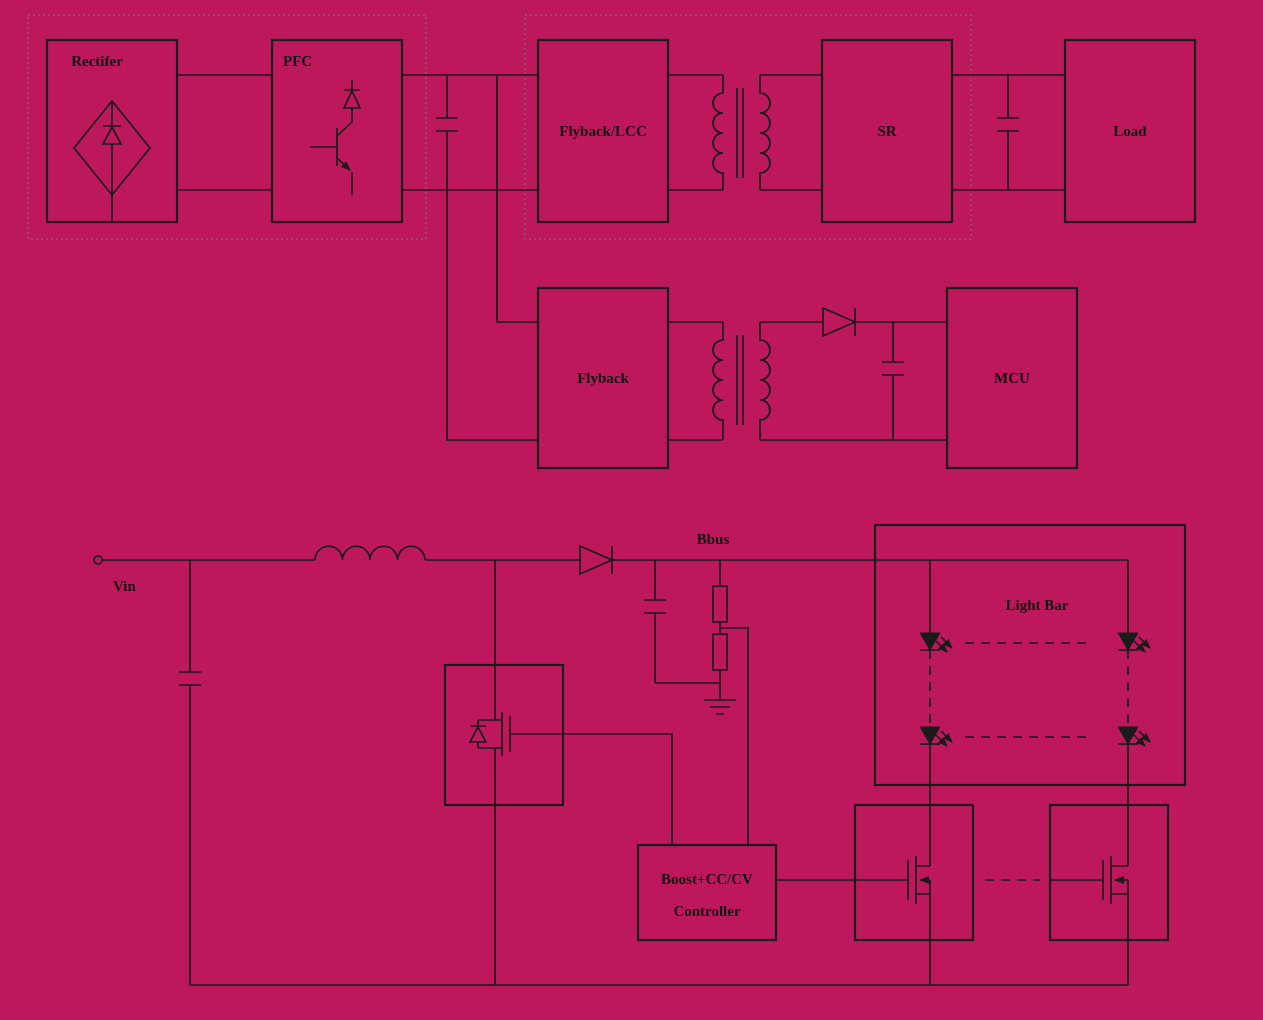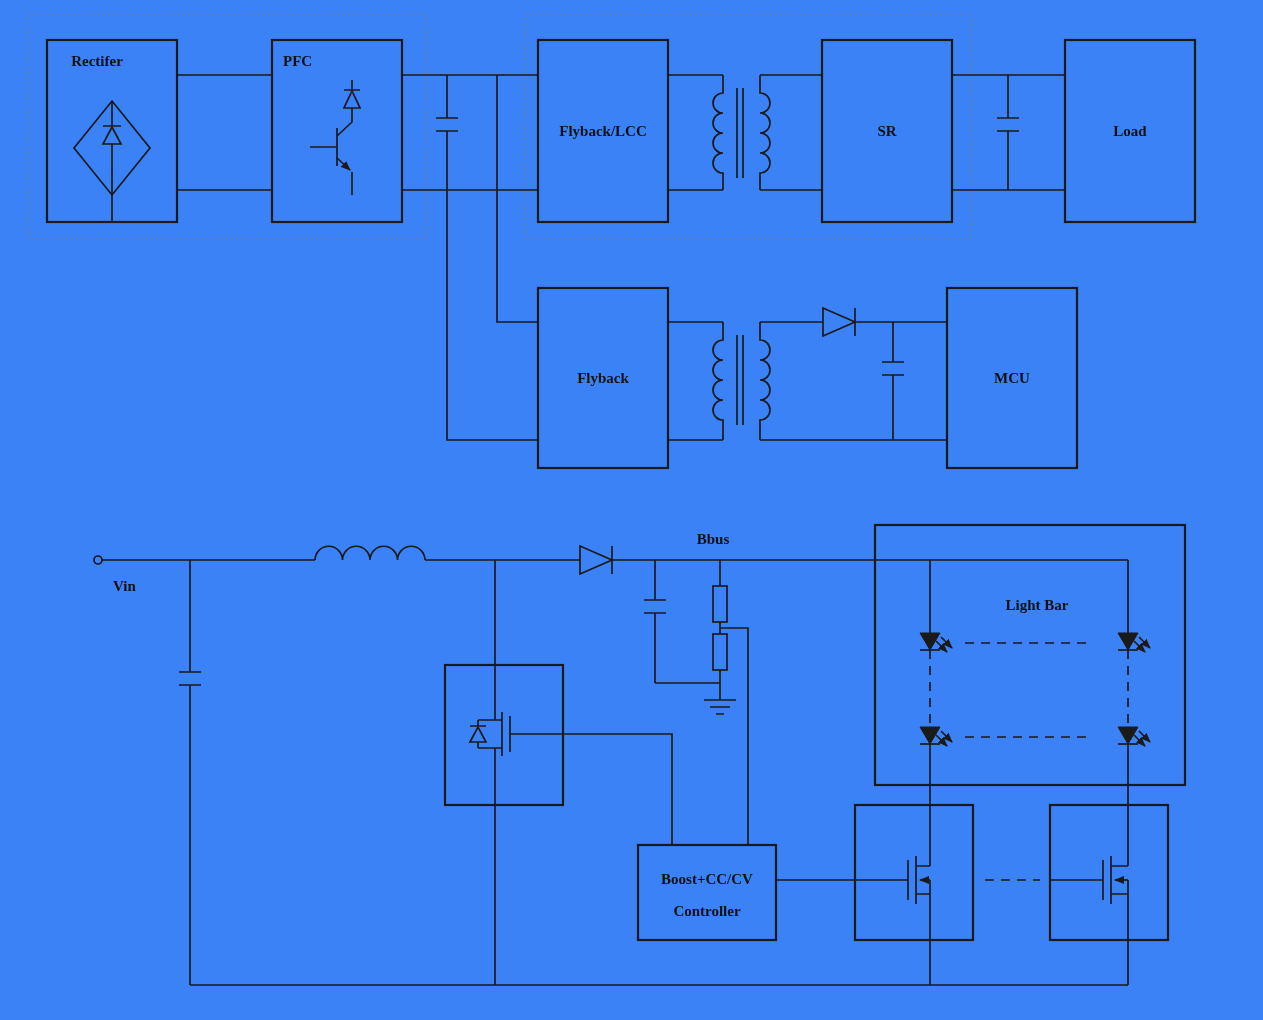--- a/index.html
+++ b/index.html
@@ -1,16 +1,16 @@
 <!DOCTYPE html>
 <html><head>
 <meta charset="utf-8">
 <style>
   html,body{margin:0;padding:0;background:#ffffff;}
-  .stage{position:relative;width:1263px;height:1020px;background:#3b82f6;
+  .stage{position:relative;width:1263px;height:1020px;background:#be185d;
          font-family:"Liberation Serif",serif;}
   svg{display:block;}
   .w   {stroke:#1a1a1a;stroke-width:1.7;fill:none;}
   .w2  {stroke:#1a1a1a;stroke-width:2.2;fill:none;}
   .dot {stroke:#7a7a7a;stroke-width:1;fill:none;stroke-dasharray:2 3;}
   .dash{stroke:#1a1a1a;stroke-width:1.7;fill:none;stroke-dasharray:9 7;}
   .fillb{fill:#1a1a1a;stroke:#1a1a1a;stroke-width:1;}
   .lbl {font-family:"Liberation Serif",serif;font-weight:bold;font-size:15px;
         fill:#111;stroke:none;}
   .mid {text-anchor:middle;}

